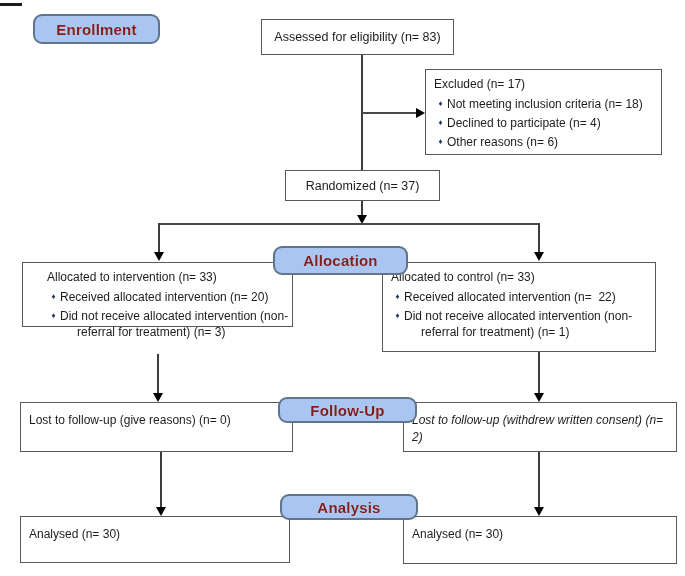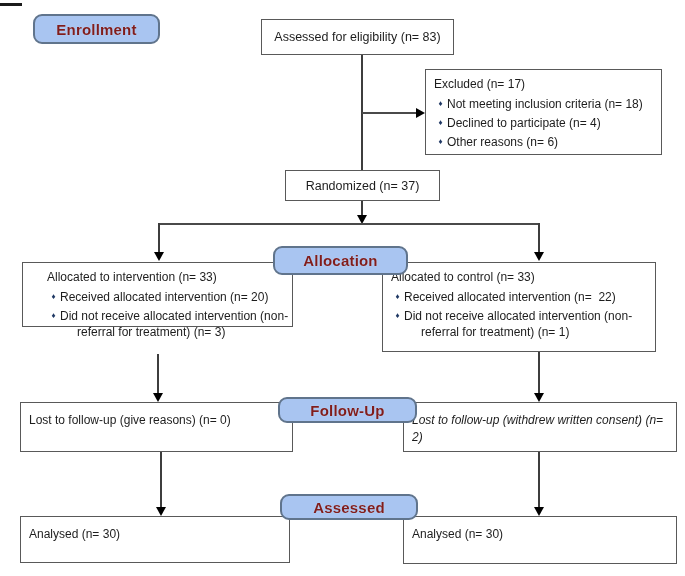--- a/index.html
+++ b/index.html
@@ -44,21 +44,21 @@
 </head>
 <body>
 
 <div class="canvas">
 
   <div class="artifact"></div>
 
   <div class="stage-badge" style="left:33px; top:14px; width:127px; height:30px;">Enrollment</div>
   <div class="stage-badge" style="left:273px; top:246px; width:135px; height:29px;">Allocation</div>
   <div class="stage-badge" style="left:278px; top:381px; width:139px; height:26px;margin-top:16px;">Follow-Up</div>
-  <div class="stage-badge" style="left:280px; top:494px; width:138px; height:26px;">Assessed</div>
+  <div class="stage-badge" style="left:280px; top:494px; width:138px; height:26px;">Analysis</div>
 
   <div class="vline" style="left:361px; top:55px; height:115px;"></div>
   <div class="hline" style="left:362px; top:112px; width:55px;"></div>
   <div class="arrow-right" style="left:416px; top:108px;"></div>
 
   <div class="vline" style="left:361px; top:201px; height:15px;"></div>
   <div class="arrow-down" style="left:357px; top:215px;"></div>
 
   <div class="hline" style="left:159px; top:223px; width:381px;"></div>
   <div class="vline" style="left:158px; top:223px; height:30px;"></div>

